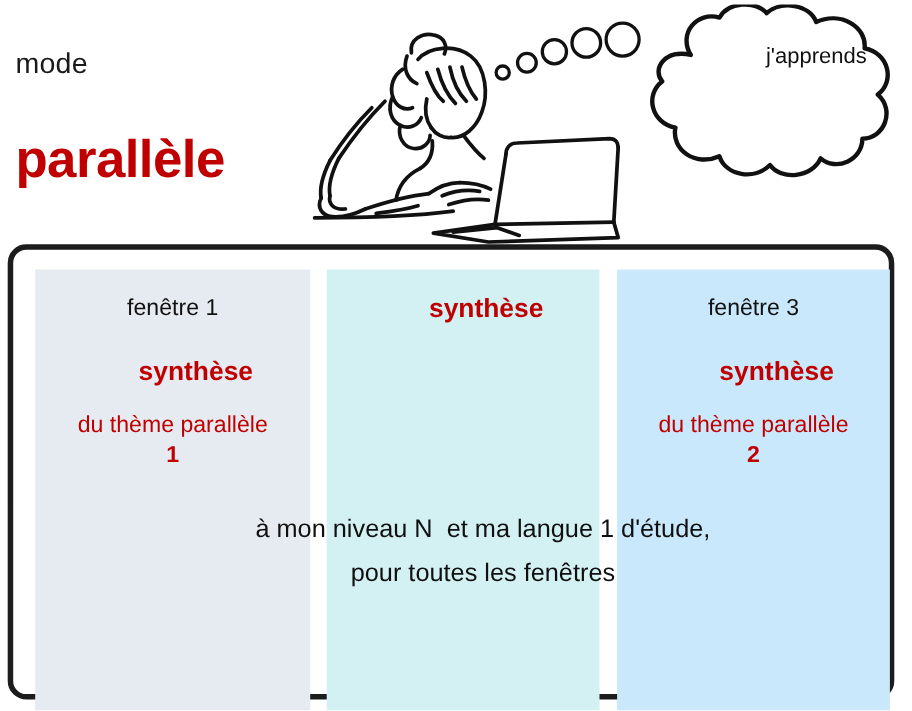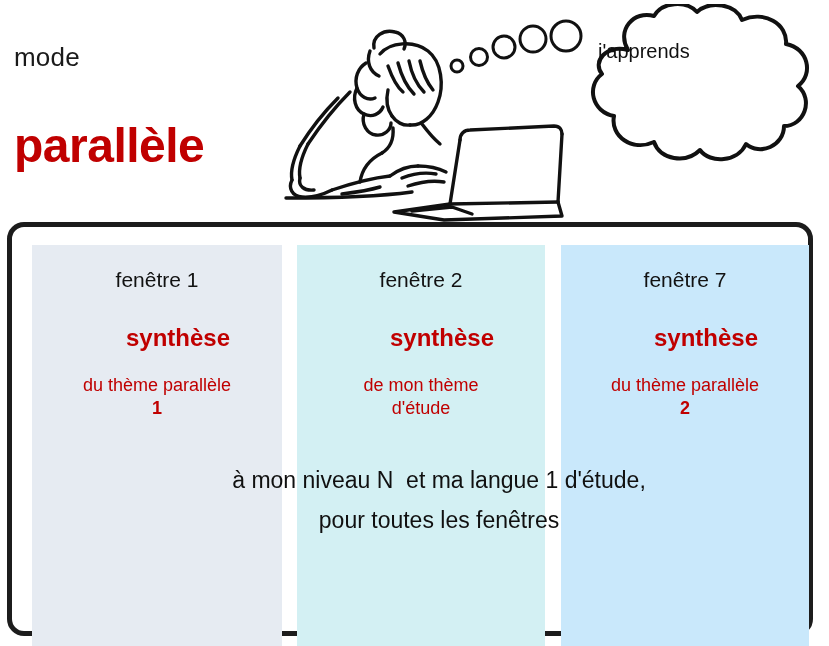--- a/index.html
+++ b/index.html
@@ -71,21 +71,21 @@
     top: 4px;
     width: 268px;
     height: 166px;
   }
   .bubble svg { display:block; width:100%; height:100%; }
   .bubble-text {
     position: absolute;
     left: 598px;
     top: 37px;
     width: 190px;
-    text-align: left;
+    text-align: right;
     font-size: 20px;
     color: #111111;
     line-height: 1.42;
   }
   .bubble-text div { white-space: nowrap; }
 
   
   .board {
     position: absolute;
     left: 7px;
@@ -128,21 +128,21 @@
   }
   .synth {
     font-size: 24px;
     font-weight: bold;
     color: #C00000;
     line-height: 1;
     margin-bottom: 24px;
     padding-left: 42px;
   }
   .sub {
-    font-size: 18px;
+    font-size: 21px;
     color: #C00000;
     line-height: 1.28;
   }
   .sub .num {
     font-weight: bold;
   }
 
   
   .caption {
     position: absolute;
@@ -264,32 +264,27 @@
           <div class="synth">synthèse</div>
           <div class="sub">
             <span>du thème parallèle</span><br>
             <span class="num">1</span>
           </div>
         </div>
       </div>
 
       <div class="panel panel-2" style="background: rgb(211, 240, 243);">
         <div class="panel-inner">
-          <div class="win-label">fenêtre 2</div>
           <div class="synth">synthèse</div>
-          <div class="sub">
-            <span>de mon thème</span><br>
-            <span>d'étude</span>
-          </div>
         </div>
       </div>
 
       <div class="panel panel-3" style="background: rgb(201, 232, 251);">
         <div class="panel-inner">
-          <div class="win-label">fenêtre 7</div>
+          <div class="win-label">fenêtre 3</div>
           <div class="synth">synthèse</div>
           <div class="sub">
             <span>du thème parallèle</span><br>
             <span class="num">2</span>
           </div>
         </div>
       </div>
 
       <div class="caption">
         <div>à mon niveau N  et ma langue 1 d'étude,</div>

